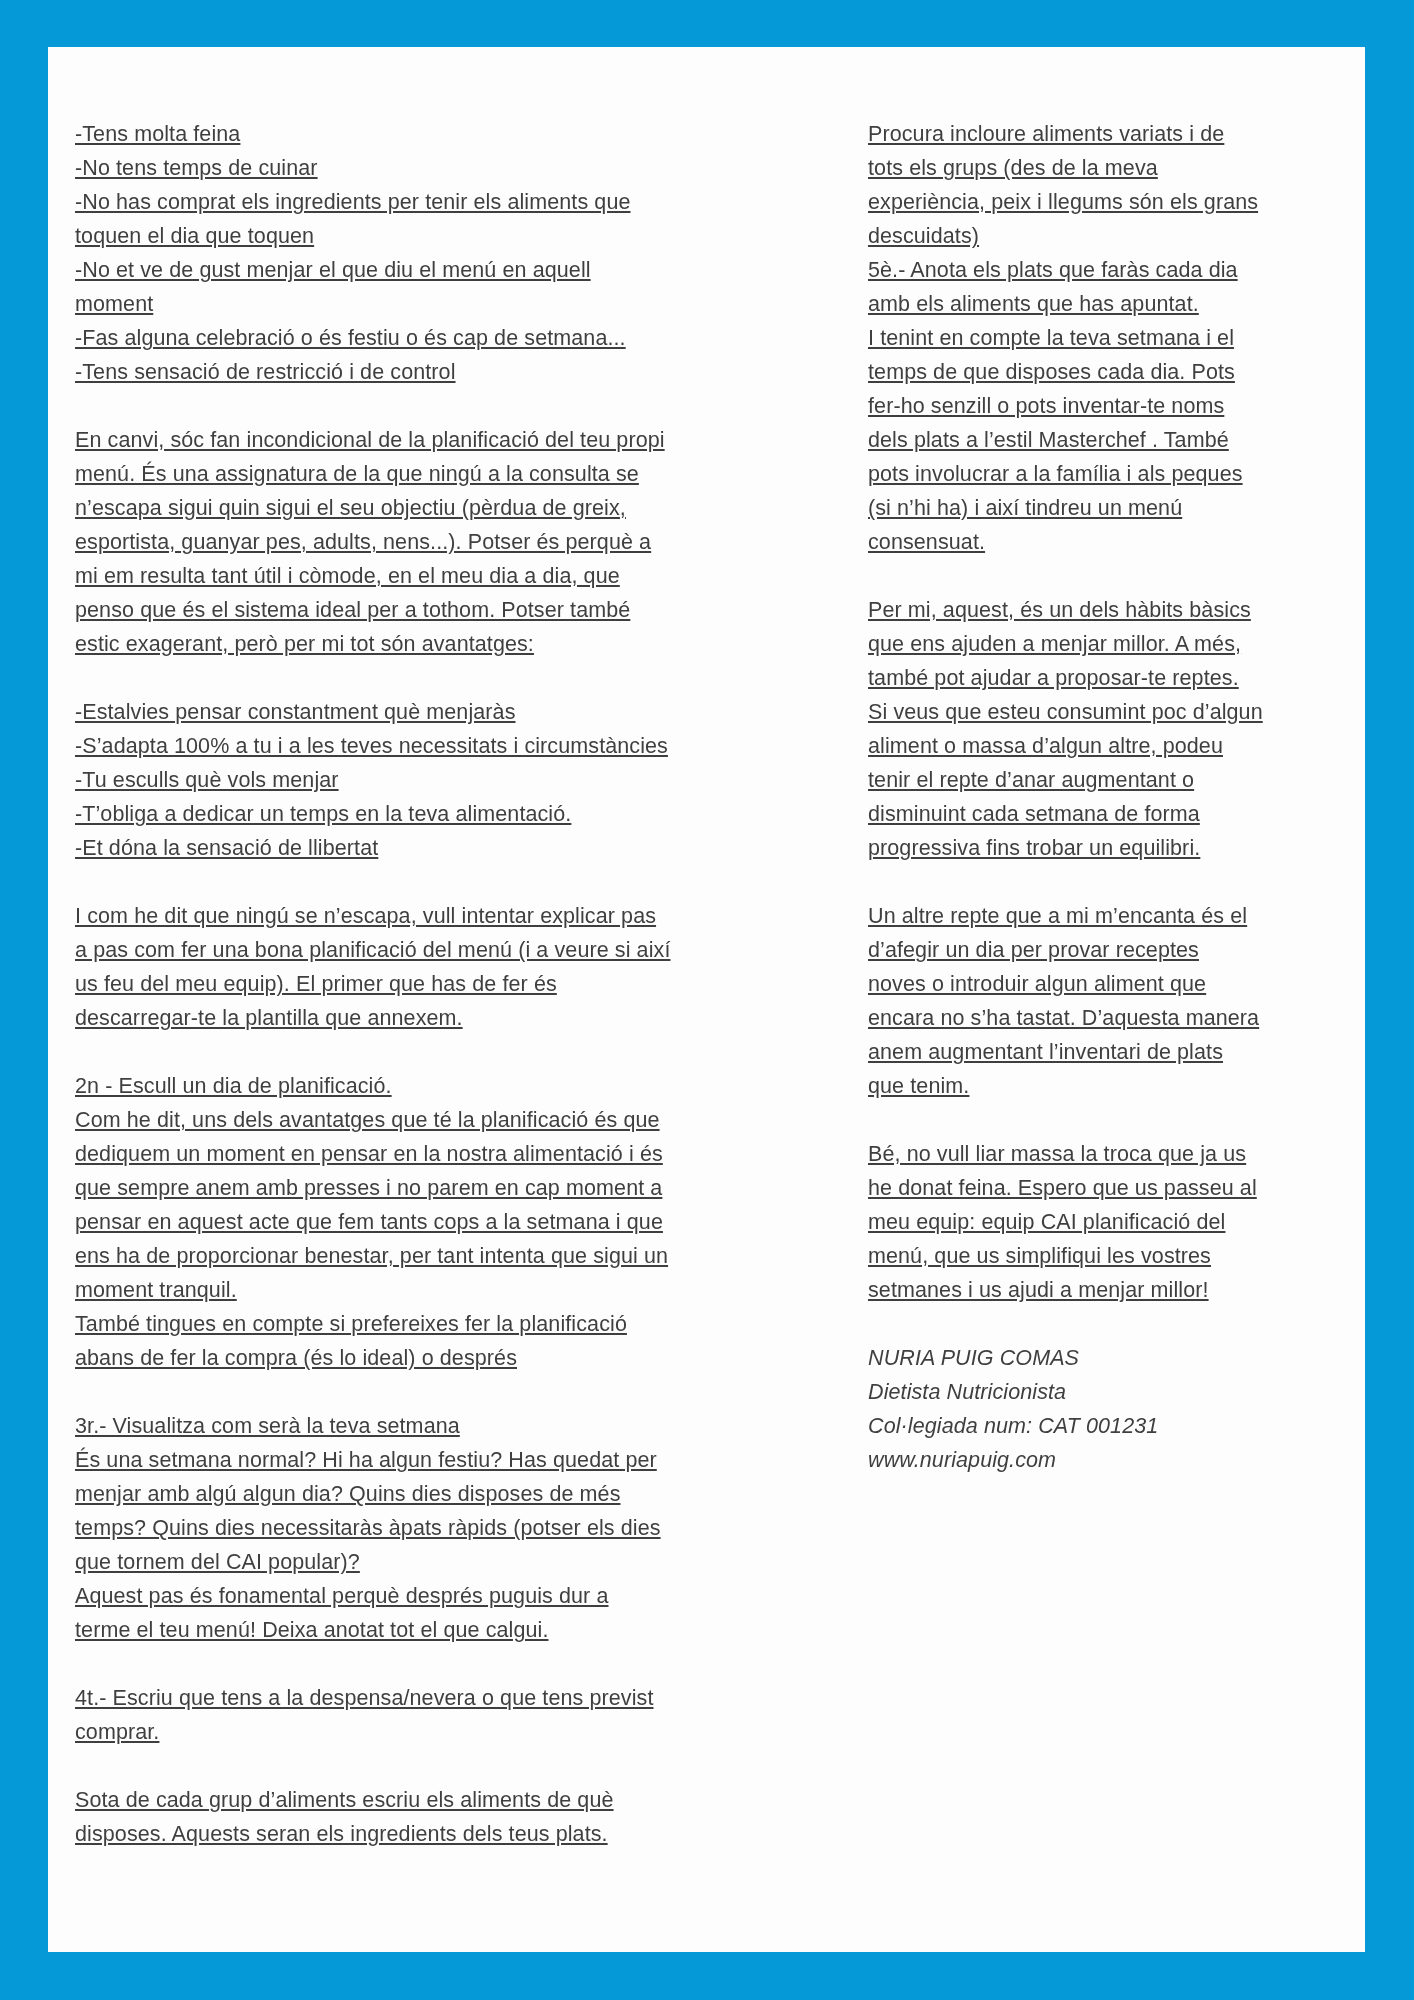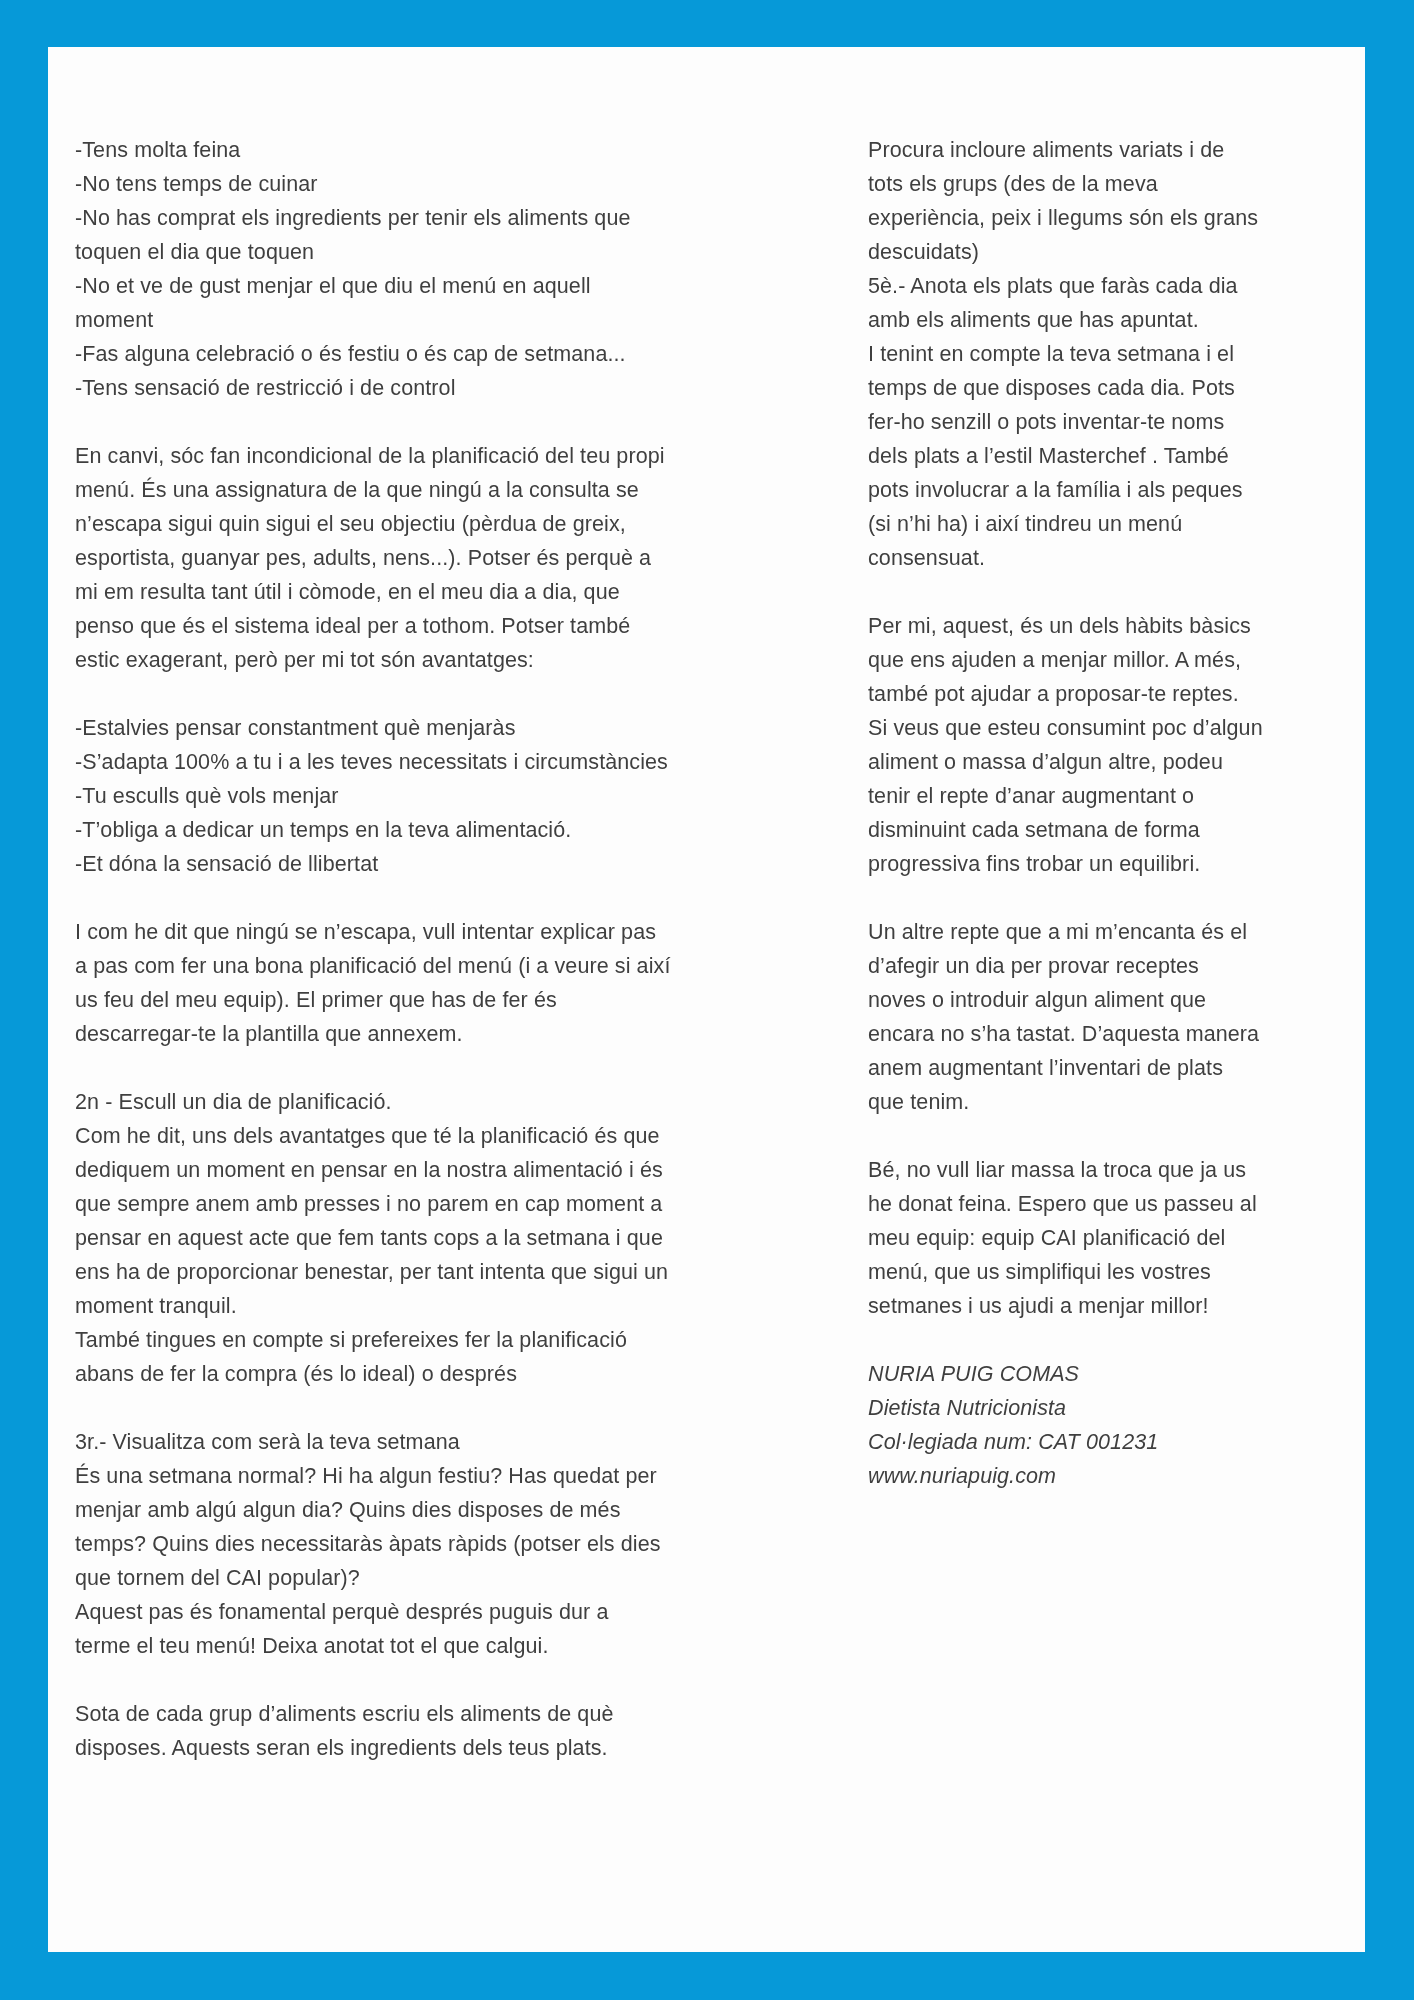--- a/index.html
+++ b/index.html
@@ -32,22 +32,23 @@
   }
   .col-left {
     left: 27px;
     width: 728px;
   }
   .col-right {
     left: 820px;
     width: 510px;
   }
   .para {
-    margin: 16px 0 34px 0;
+    margin: 0 0 34px 0;
     white-space: pre-line;
+    text-decoration: underline;
   }
   .signature div {
     line-height: 34px;
     font-style: italic;
   }
 </style>
 </head>
 <body>
 
 <div class="paper">
@@ -86,20 +87,22 @@
 moment tranquil.
 També tingues en compte si prefereixes fer la planificació
 abans de fer la compra (és lo ideal) o després</p>
       <p class="para">3r.- Visualitza com serà la teva setmana
 És una setmana normal? Hi ha algun festiu? Has quedat per
 menjar amb algú algun dia? Quins dies disposes de més
 temps? Quins dies necessitaràs àpats ràpids (potser els dies
 que tornem del CAI popular)?
 Aquest pas és fonamental perquè després puguis dur a
 terme el teu menú! Deixa anotat tot el que calgui.</p>
+      <p class="para">4t.- Escriu que tens a la despensa/nevera o que tens previst
+comprar.</p>
       <p class="para">Sota de cada grup d’aliments escriu els aliments de què
 disposes. Aquests seran els ingredients dels teus plats.</p>
     </div>
 
   <div class="column col-right">
     <div>
         <p class="para">Procura incloure aliments variats i de
 tots els grups (des de la meva
 experiència, peix i llegums són els grans
 descuidats)

